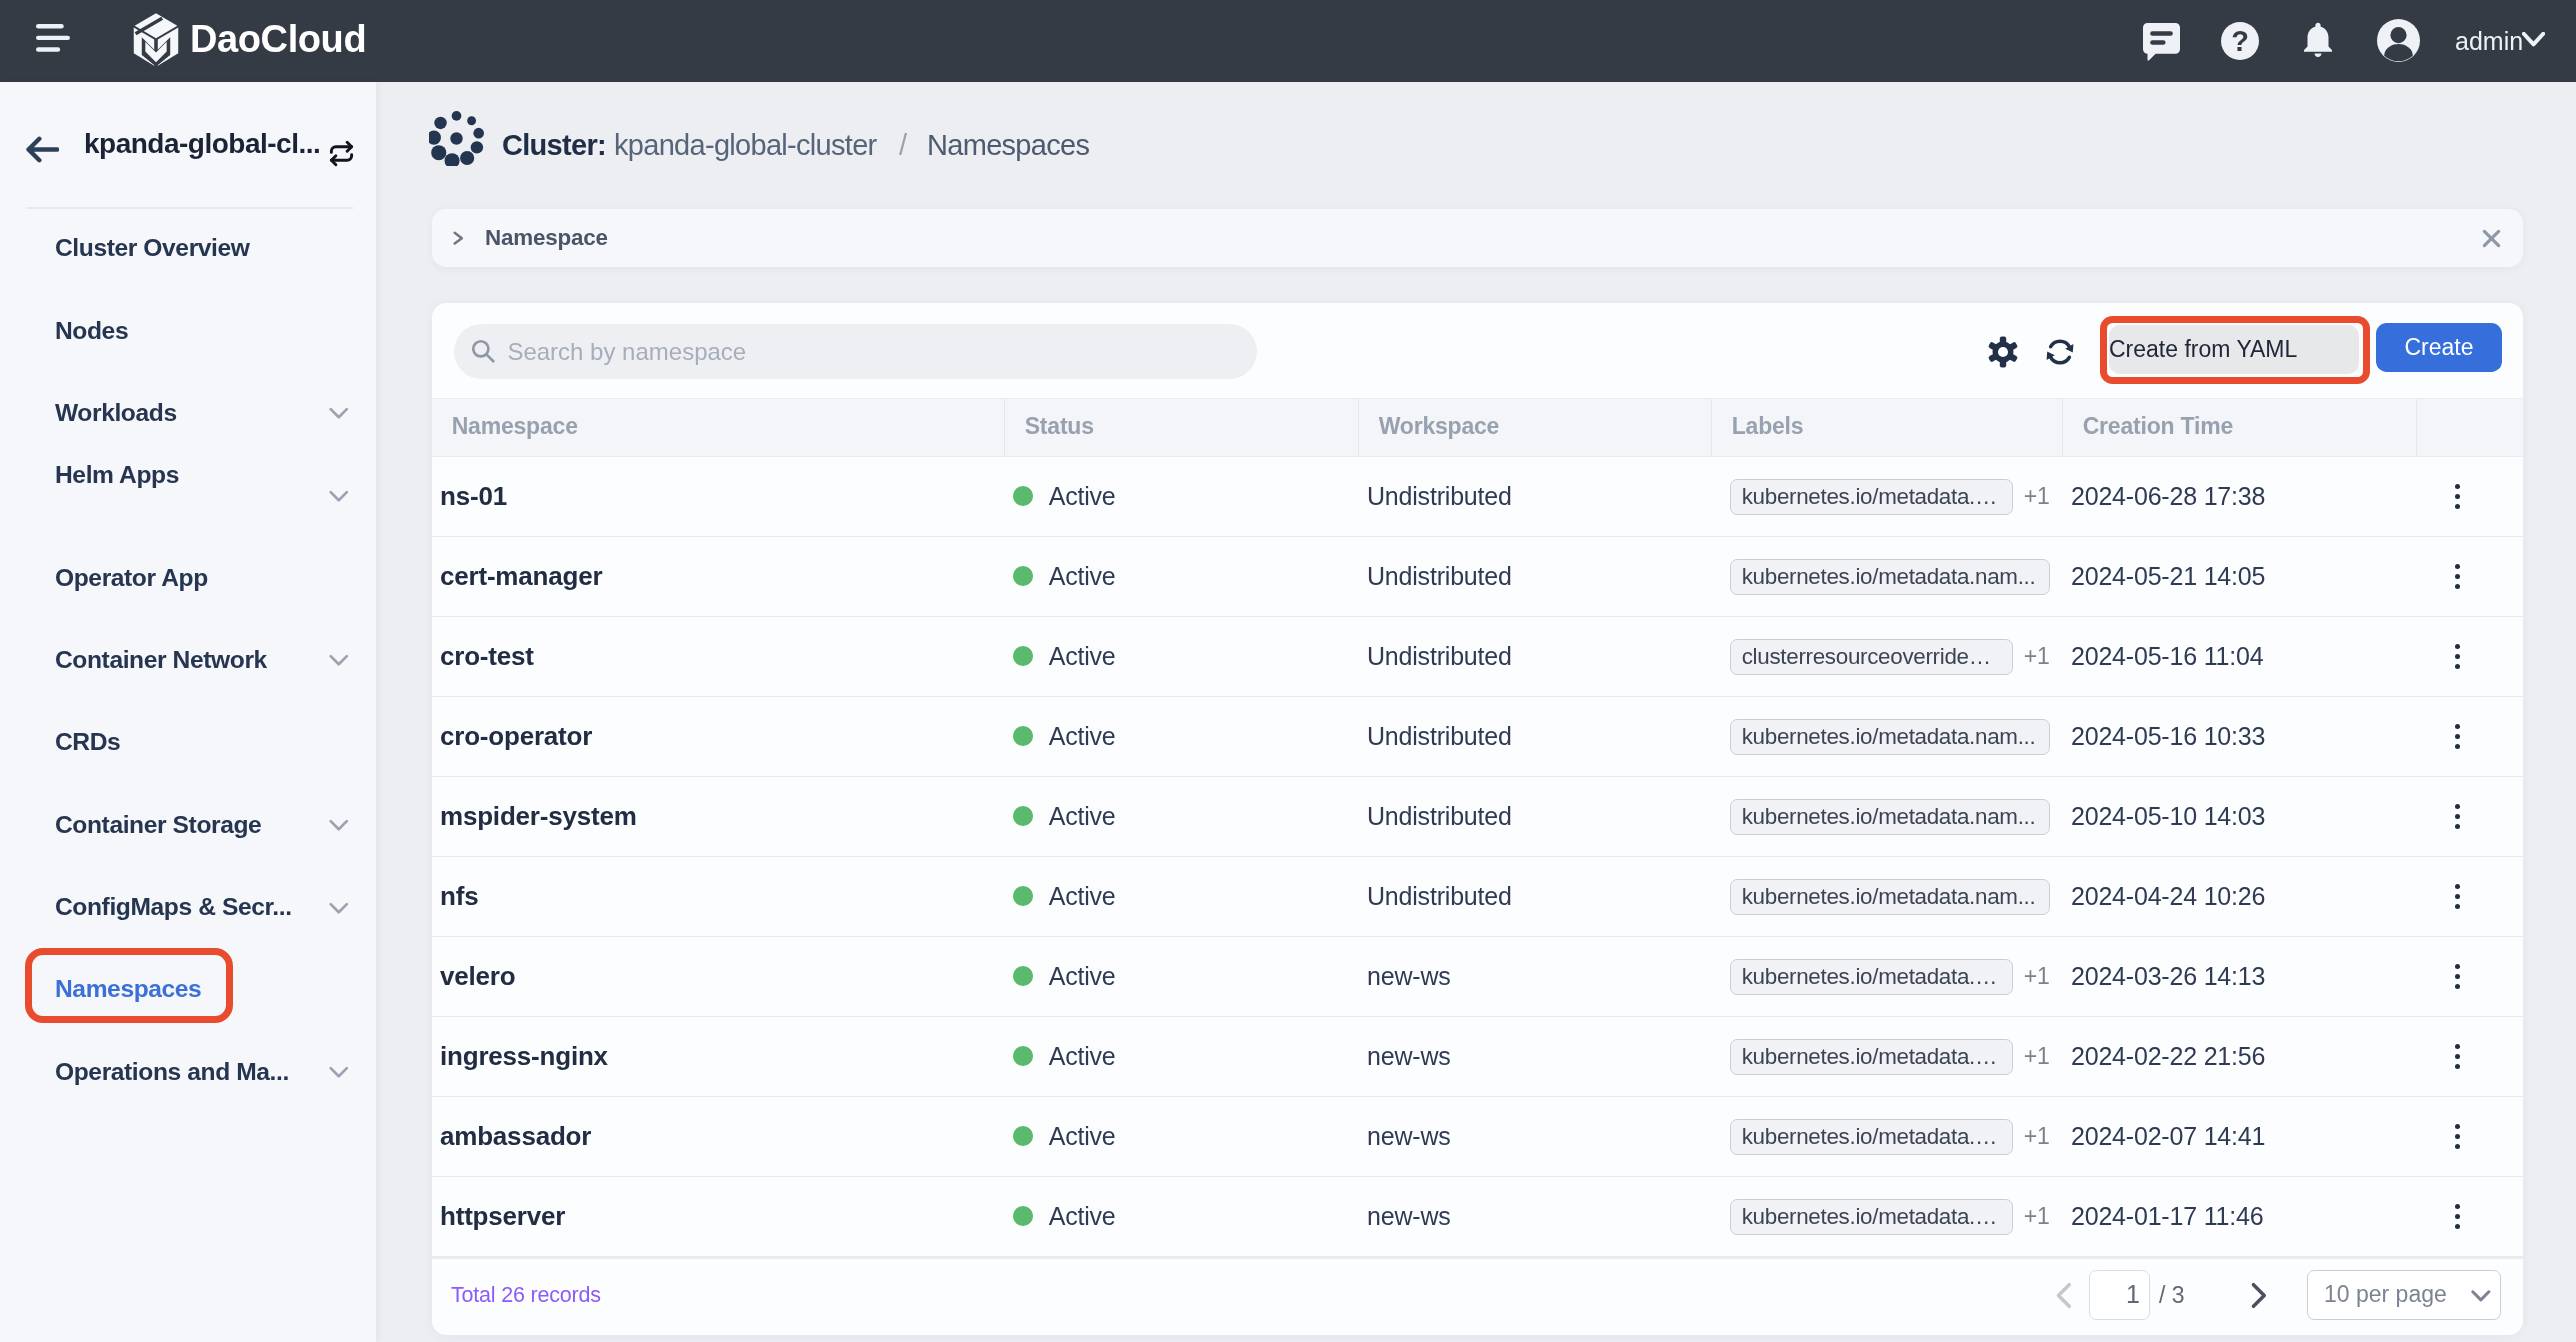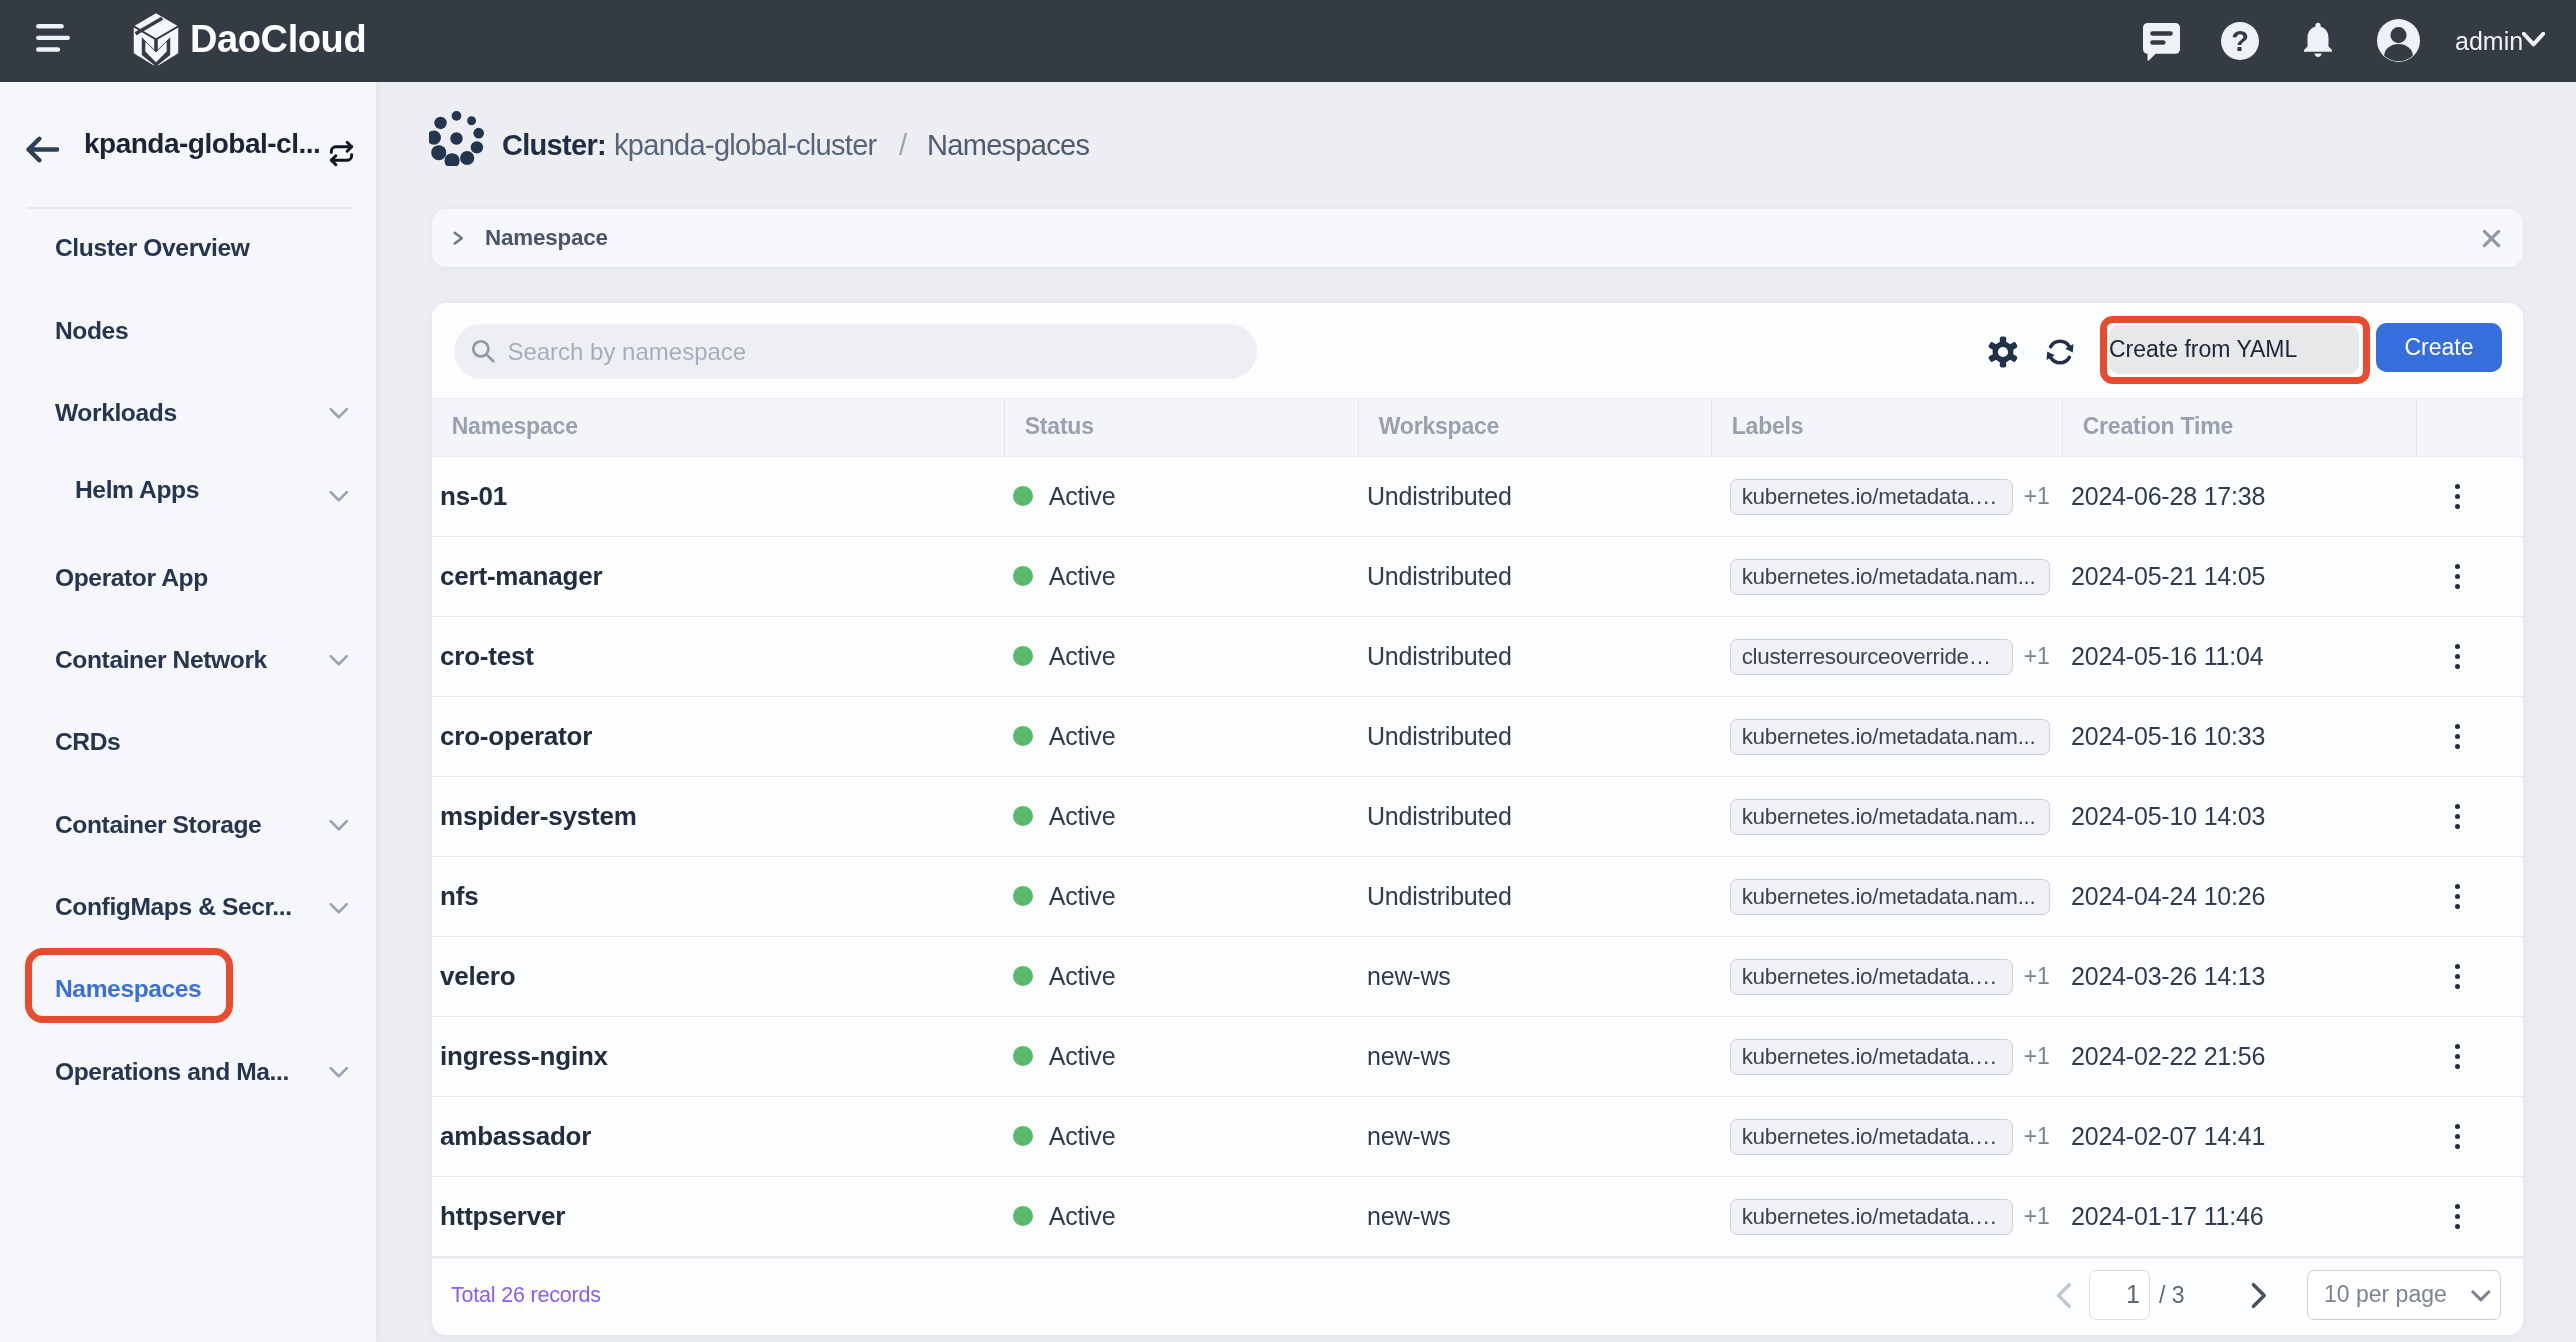--- a/index.html
+++ b/index.html
@@ -111,21 +111,21 @@
   <svg class="abs" style="left:328px;top:58px" width="27" height="27" viewBox="0 0 24 24">
     <path d="m17 2 4 4-4 4" fill="none" stroke="#10151f" stroke-width="2.6" stroke-linecap="round" stroke-linejoin="round"></path>
     <path d="M3 11v-1a4 4 0 0 1 4-4h14" fill="none" stroke="#10151f" stroke-width="2.6" stroke-linecap="round" stroke-linejoin="round"></path>
     <path d="m7 22-4-4 4-4" fill="none" stroke="#10151f" stroke-width="2.6" stroke-linecap="round" stroke-linejoin="round"></path>
     <path d="M21 13v1a4 4 0 0 1-4 4H3" fill="none" stroke="#10151f" stroke-width="2.6" stroke-linecap="round" stroke-linejoin="round"></path>
   </svg>
   <div class="side-divider"></div>
   <div class="menu-item" style="top:152px;">Cluster Overview</div>
   <div class="menu-item" style="top:235px;">Nodes</div>
   <div class="menu-item" style="top:317px;">Workloads</div>
-  <div class="menu-item" style="top:394px;margin-left:20px;">Helm Apps</div>
+  <div class="menu-item" style="top:379px;">Helm Apps</div>
   <div class="menu-item" style="top:482px;">Operator App</div>
   <div class="menu-item" style="top:564px;">Container Network</div>
   <div class="menu-item" style="top:646px;">CRDs</div>
   <div class="menu-item" style="top:729px;">Container Storage</div>
   <div class="menu-item" style="top:811px;">ConfigMaps &amp; Secr...</div>
   <div class="menu-item blue" style="top:893px;">Namespaces</div>
   <div class="menu-item" style="top:976px;">Operations and Ma...</div>
   <svg class="mchev" style="top:320px" viewBox="0 0 24 24">
       <polyline points="3,8 12,17 21,8" fill="none" stroke="#9aa3b1" stroke-width="3" stroke-linecap="round" stroke-linejoin="round"></polyline>
     </svg>

